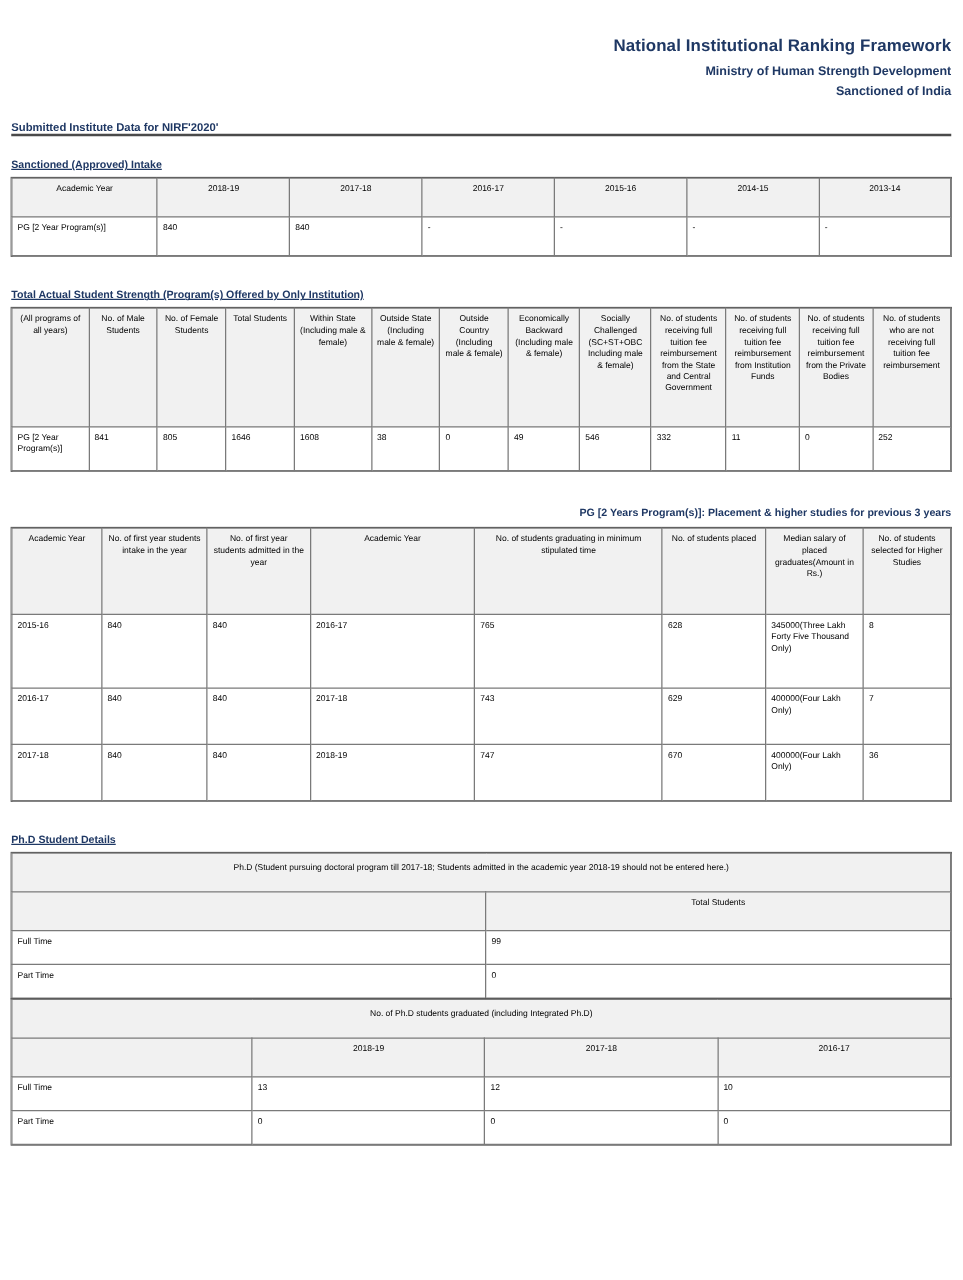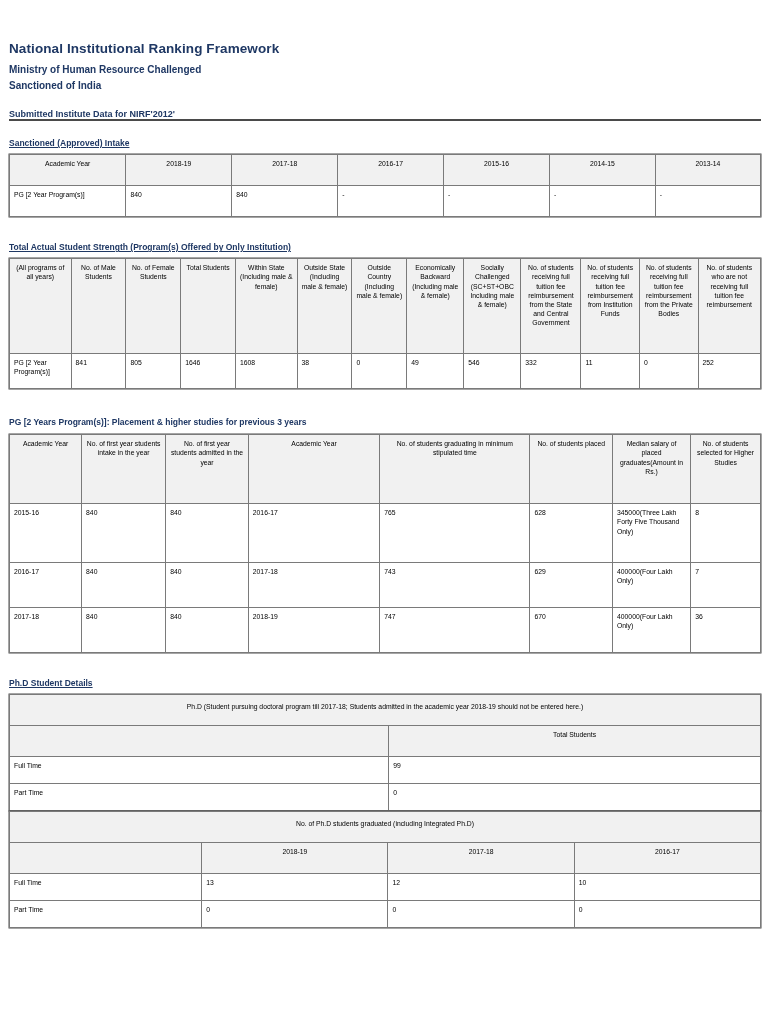--- a/index.html
+++ b/index.html
@@ -17,22 +17,22 @@
   .page {
     width: 770px;
     height: 1024px;
     box-sizing: border-box;
     padding: 0 9px;
     position: relative;
   }
 
   
   .doc-header {
-    text-align: left;
-    padding-top: 40px;
+    text-align: right;
+    padding-top: 28px;
   }
   .doc-title {
     font-size: 13.5px;
     font-weight: bold;
     color: #1f3864;
     letter-spacing: .1px;
     line-height: 1.35;
   }
   .doc-sub {
     font-size: 10px;
@@ -82,20 +82,21 @@
     margin-bottom: 6px;
     text-decoration: underline;
   }
   .sec-head.gap-lg { margin-top: 25px; }
   .sub-head {
     font-size: 8.5px;
     font-weight: bold;
     color: #1f3864;
     margin-top: 28px;
     margin-bottom: 7px;
+    text-align: right;
   }
 
   
   table.grid {
     width: 100%;
     border-collapse: collapse;
     table-layout: fixed;
     border: 1px solid #5a5a5a;
   }
   table.grid th,
@@ -136,25 +137,25 @@
   .t-phd td { height: 18px; padding-top: 6px; padding-bottom: 6px; }
   .t-phd th.empty { background: #f1f1f1; }
 </style>
 </head>
 <body>
 
 <div class="page">
 
   <div class="doc-header">
     <div class="doc-title">National Institutional Ranking Framework</div>
-    <div class="doc-sub">Ministry of Human Resource Challenged</div>
+    <div class="doc-sub">Ministry of Human Strength Development</div>
     <div class="doc-sub2">Sanctioned of India</div>
   </div>
 
-  <div class="submitted-line">Submitted Institute Data for NIRF'2012'</div>
+  <div class="submitted-line">Submitted Institute Data for NIRF'2020'</div>
   <hr class="hr-thick">
 
   <div class="sec-head">Sanctioned (Approved) Intake</div>
   <table class="grid t-intake">
     <colgroup>
       <col style="width:15.5%">
         <col style="width:14.1%">
         <col style="width:14.1%">
       <col style="width:14.1%">
         <col style="width:14.1%">

